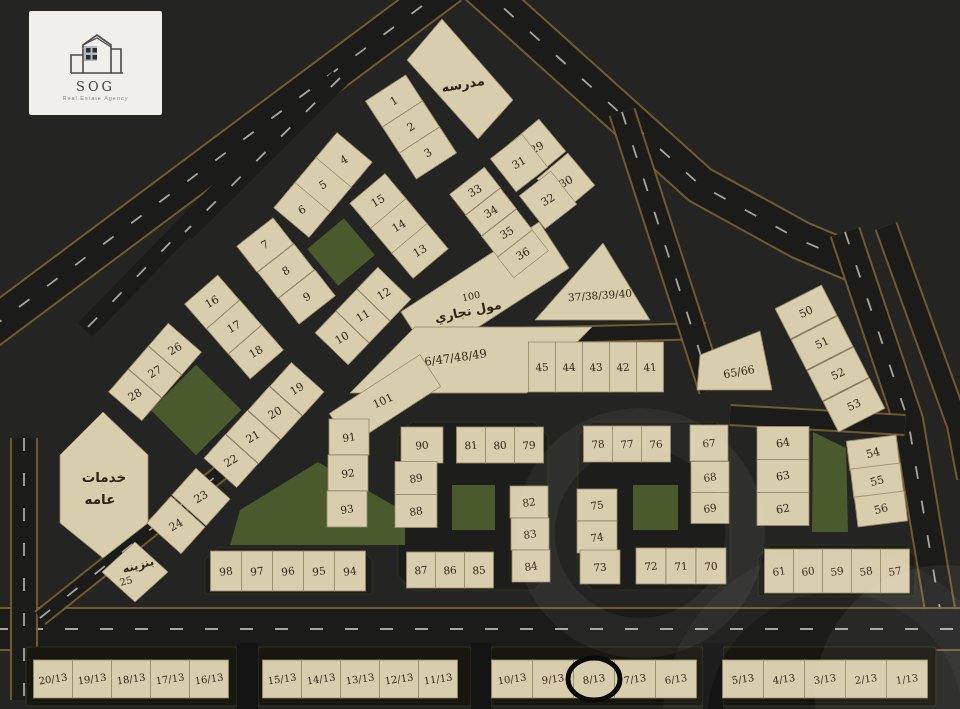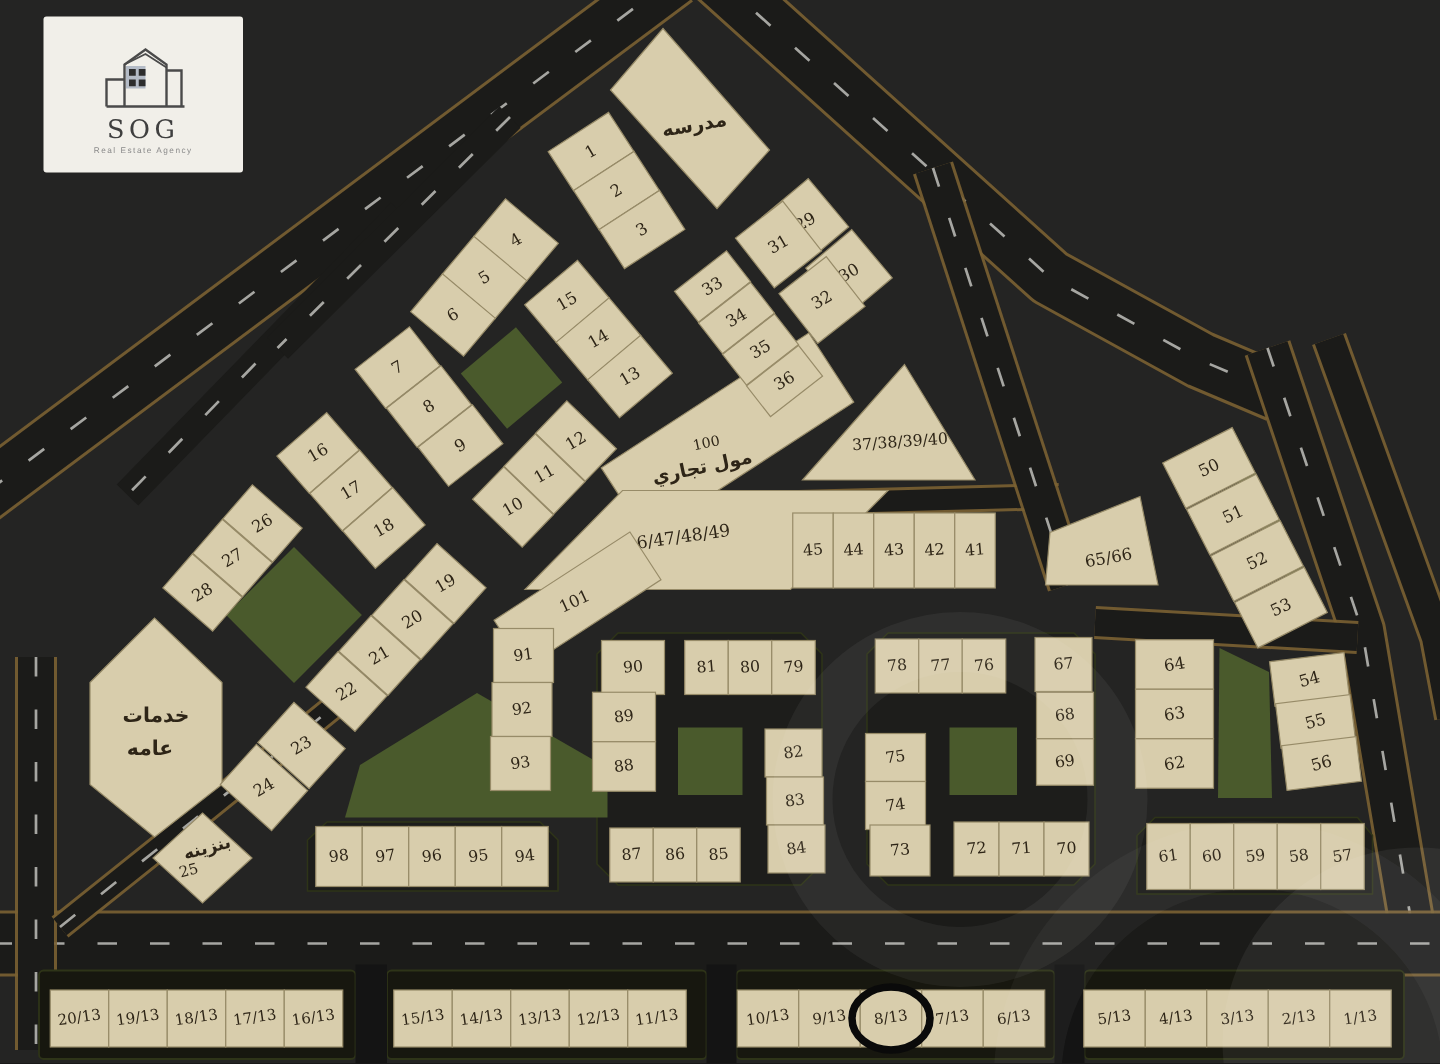--- a/index.html
+++ b/index.html
@@ -2,21 +2,21 @@
 <html><head>
 <meta charset="utf-8">
 <style>
   html,body { margin:0; padding:0; background:#111; }
   .stage { position:relative; width:960px; height:709px; overflow:hidden;
            background:#242423; font-family:"DejaVu Serif", serif; }
   svg text { user-select:none; }
   .logo-card { position:absolute; left:29px; top:11px; width:133px; height:104px;
                background:#f1efe9; border-radius:2px; display:flex; flex-direction:column;
                align-items:center; justify-content:center; }
-  .logo-text { font-family:"DejaVu Serif", serif; font-size:17px; letter-spacing:3px;
+  .logo-text { font-family:"DejaVu Serif", serif; font-size:13px; letter-spacing:3px;
                color:#3f3f3f; margin-top:2px; }
   .logo-tagline { font-family:"Liberation Sans", sans-serif; font-size:5.5px;
                   letter-spacing:1px; color:#8a8a8a; margin-top:1px; }
 </style>
 </head>
 <body>
 
 <div class="stage">
   <svg id="map" width="960" height="709" viewBox="0 0 960 709" xmlns="http://www.w3.org/2000/svg">
       <rect x="0" y="0" width="960" height="709" fill="#242423"></rect>

